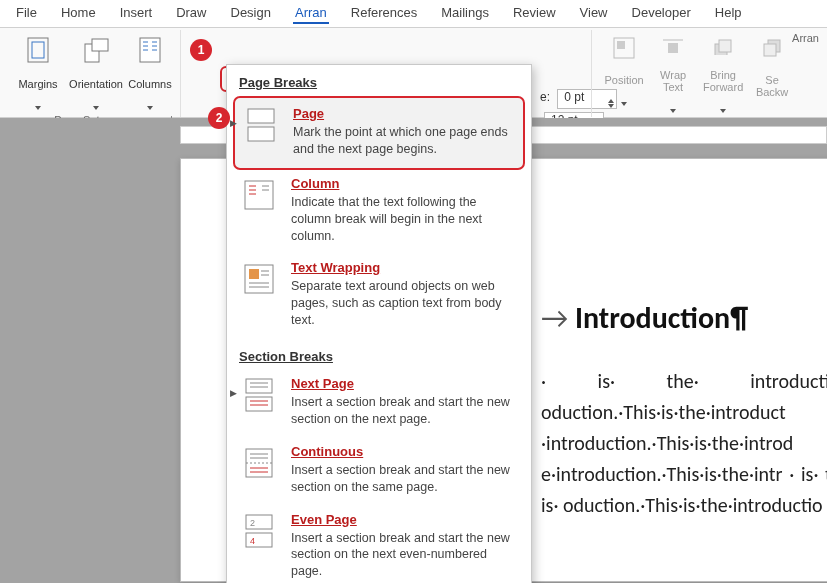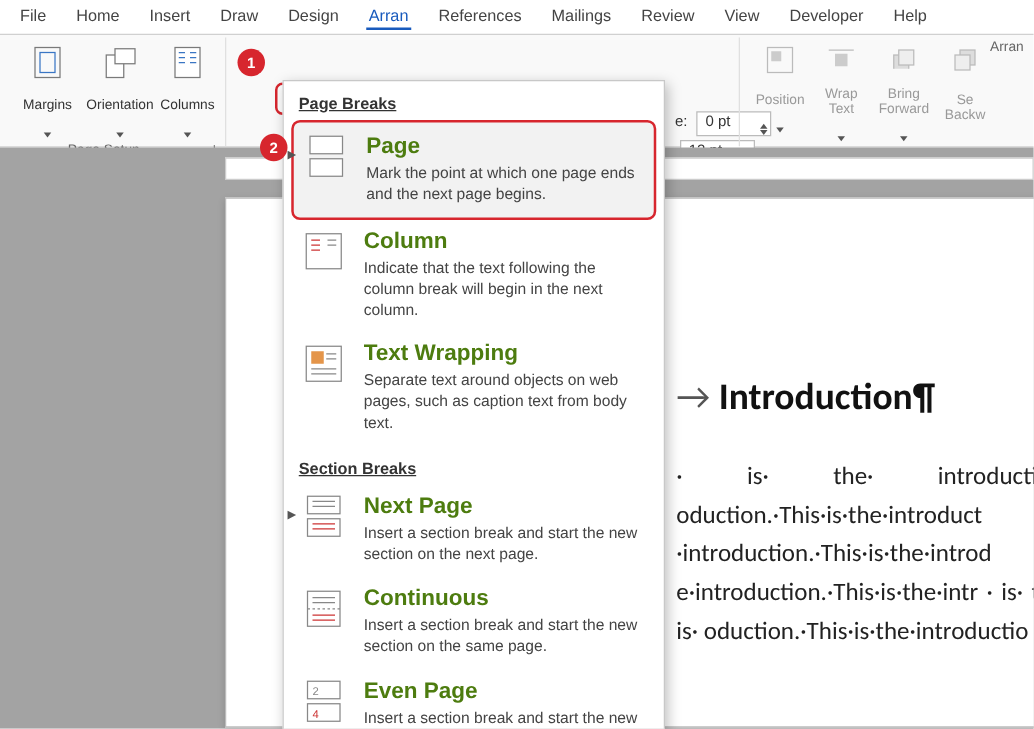--- a/index.html
+++ b/index.html
@@ -203,21 +203,21 @@
     cursor: pointer;
   }
   .menu-item.hl {
     border: 2px solid #d7262e;
     border-radius: 7px;
     margin: 0 6px;
     padding: 8px 6px 10px 8px;
     background: #f2f2f2;
   }
   .mi-icon { flex: 0 0 36px; display:flex;align-items:flex-start;justify-content:center;padding-top:2px; }
-  .mi-text .mi-title { font-weight:700; color:#4d7c0f; font-size:18px;}
+  .mi-text .mi-title { font-weight:700; color:#b91c1c; text-decoration: underline; font-size:13px;}
   .mi-text .mi-desc { color:#444; font-size:12.5px; margin-top:3px; line-height:1.35;}
   .submenu-arrow{position:absolute;left:3px;margin-top:12px;color:#555;font-size:9px;}
 
   .group-label.right{padding-right:18px;position:relative;}
   .dlauncher{position:absolute;right:2px;bottom:3px;width:10px;height:10px;border-right:1px solid #888;border-bottom:1px solid #888;}
   .dlauncher::after{content:"";position:absolute;right:-1px;bottom:-1px;width:0;height:0;border-left:4px solid transparent;border-top:4px solid transparent;border-right:4px solid #888;border-bottom:4px solid #888;transform:scale(.5);transform-origin:bottom right;}
 </style>
 </head>
 <body>
 

